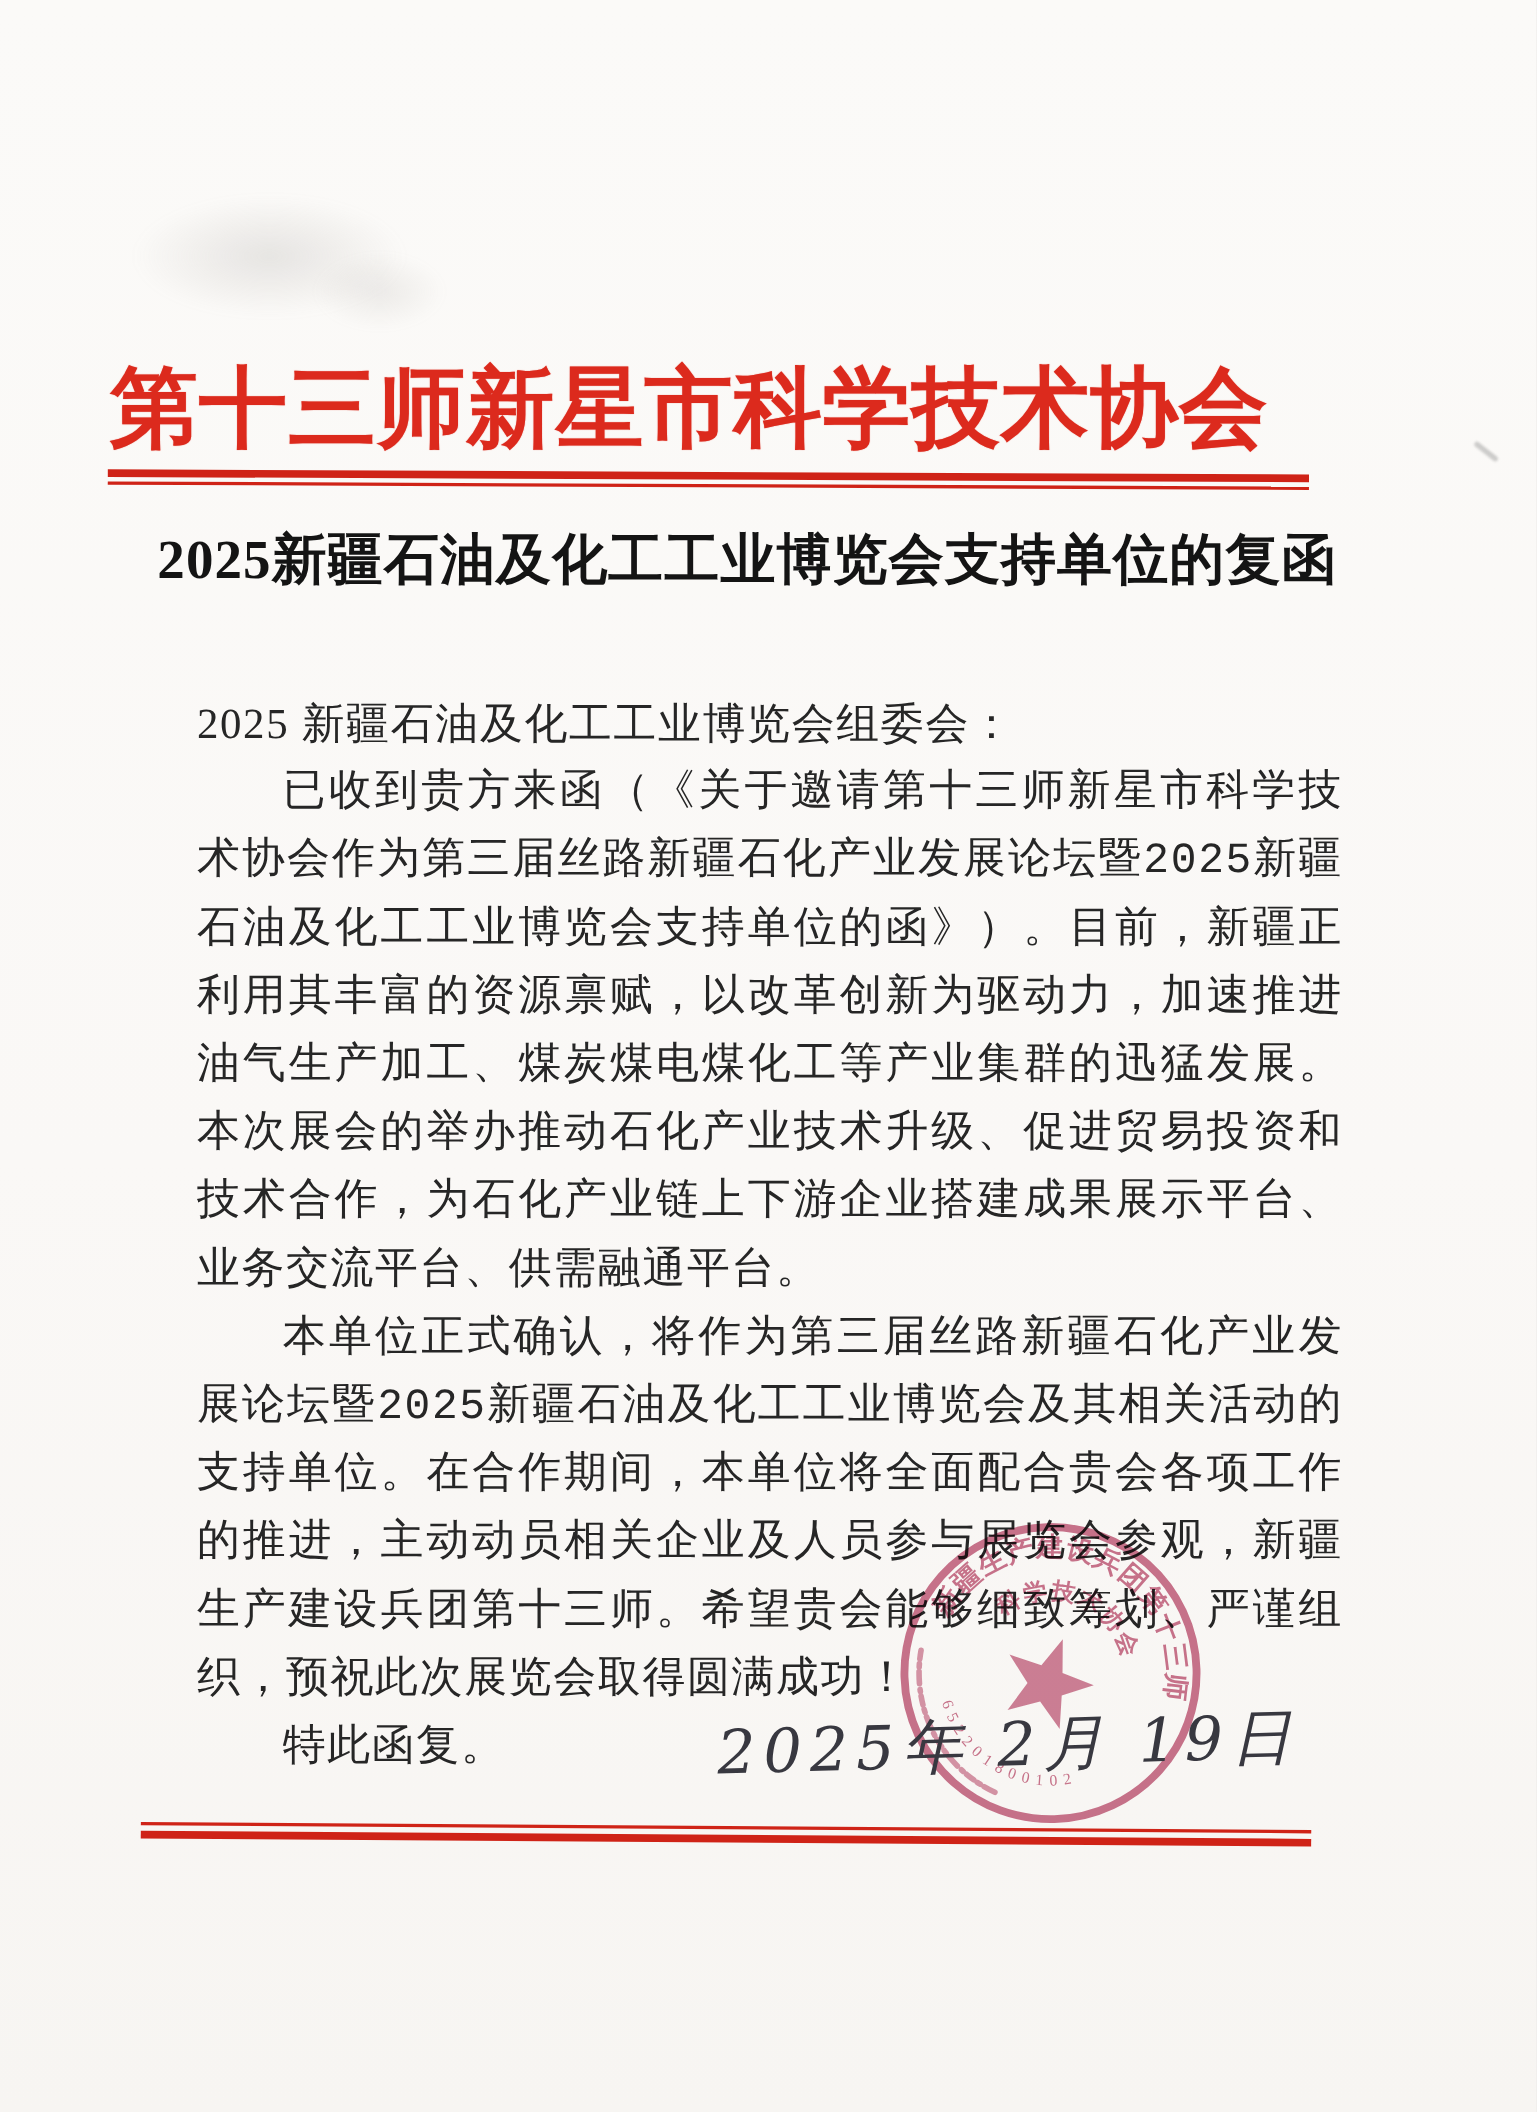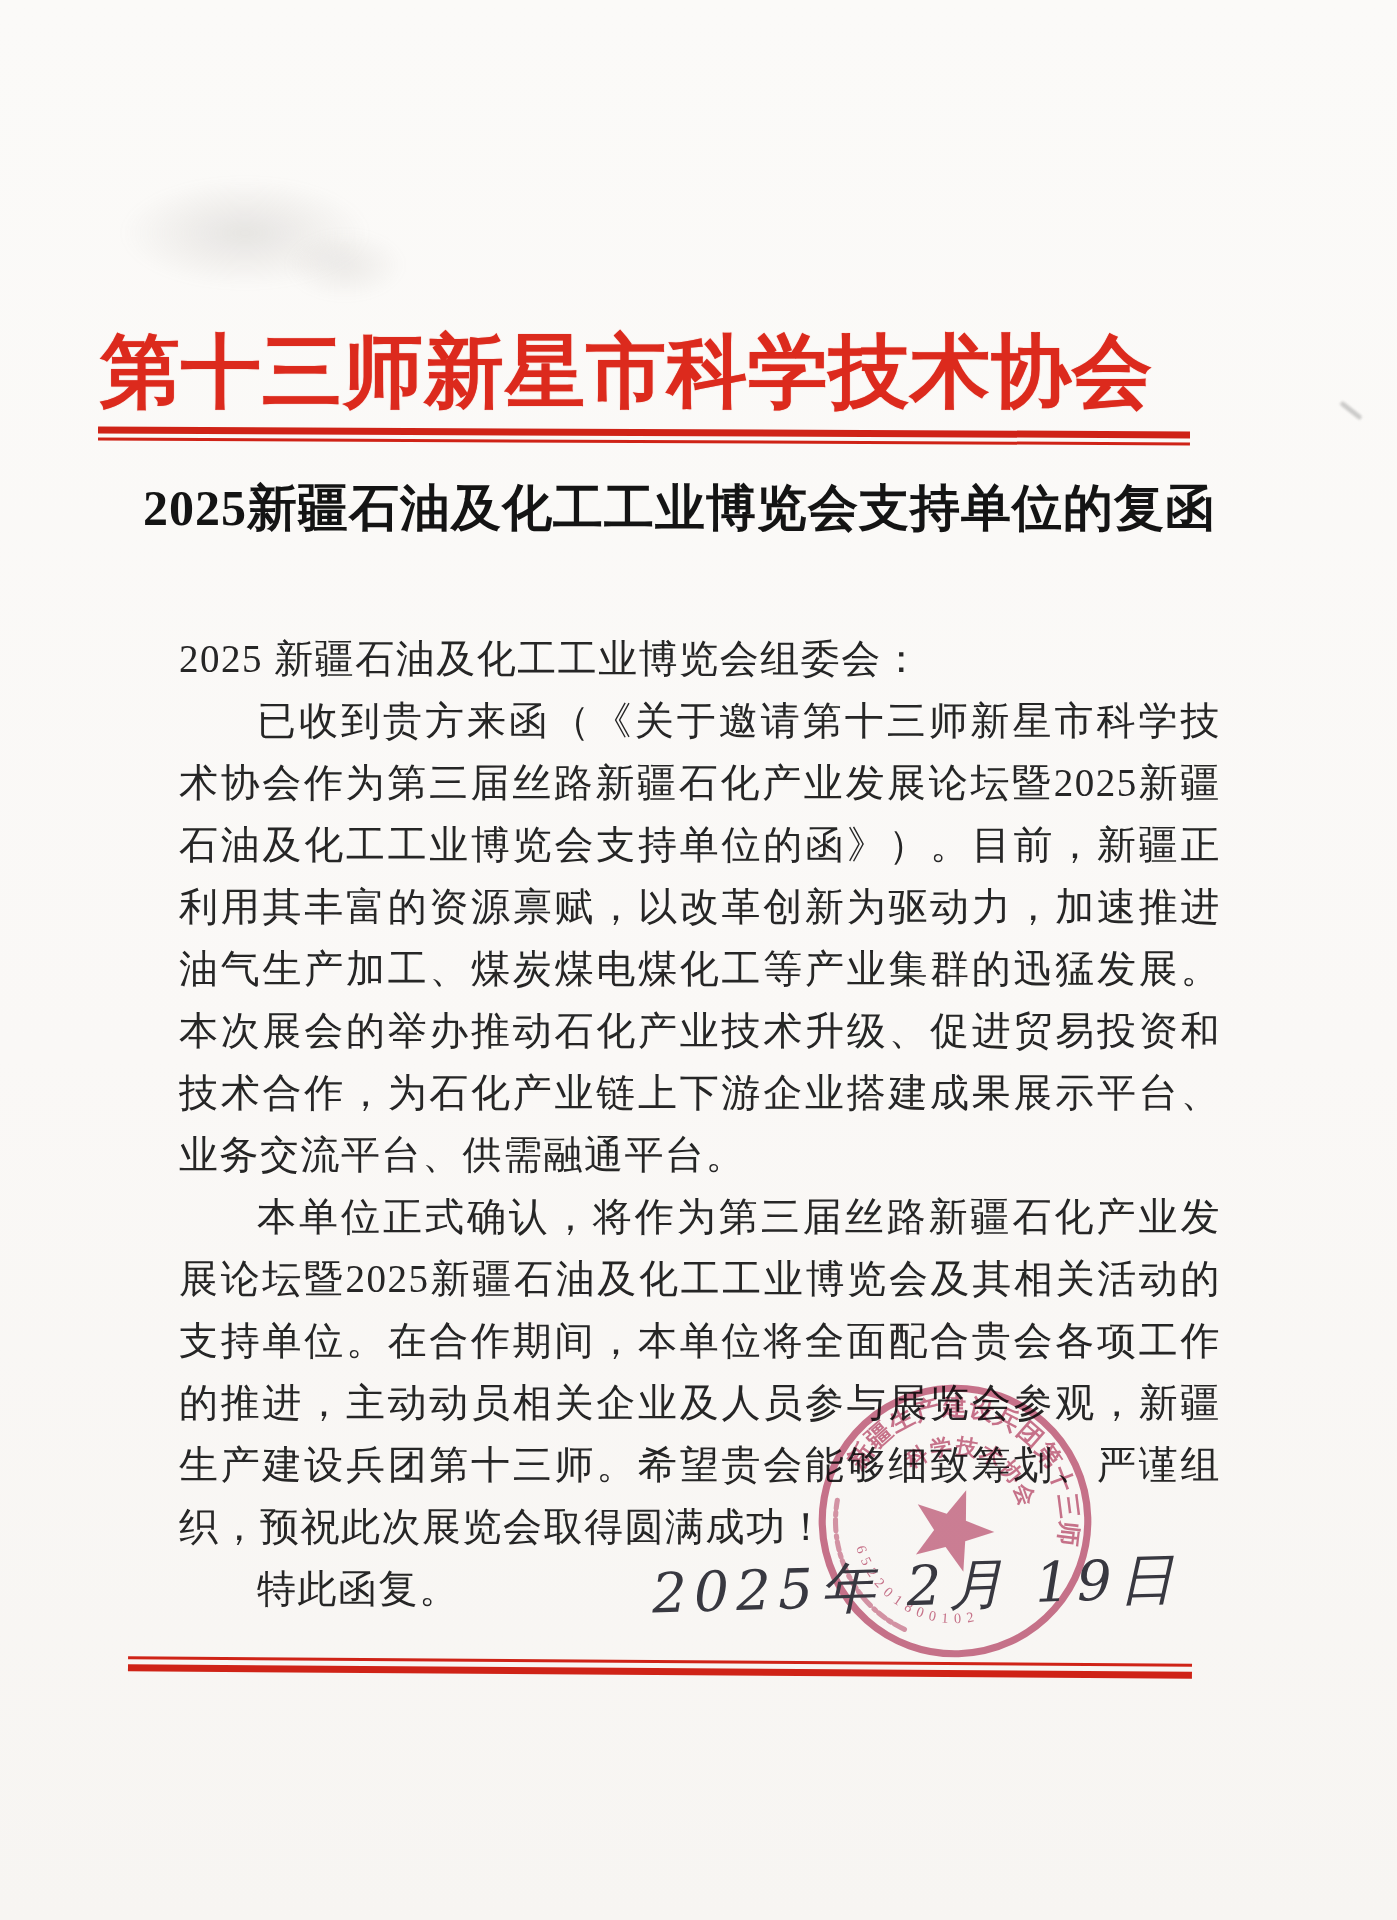--- a/index.html
+++ b/index.html
@@ -46,21 +46,21 @@
     font-size:50px;line-height:72px;letter-spacing:1px;white-space:nowrap;
   }
 
   
   .body-text{
     position:absolute;left:143px;top:628px;width:1042px;
     font-size:39px;line-height:62px;letter-spacing:1.5px;
     color:#262626;text-align:justify;text-justify:inter-character;margin-left:36px;
   }
   .body-text p{margin:0;}
-  .indent{text-indent:2em;}
+  .indent{text-indent:2em;font-family:Liberation Mono, monospace;}
 
   
   .hand-date{
     position:absolute;left:652px;top:1550px;
     font-size:55px;color:#383840;font-style:italic;
     letter-spacing:7px;transform:rotate(-1.6deg);
     font-family:"DejaVu Serif","Liberation Serif",serif;
     z-index:4;white-space:nowrap;
   }
 

